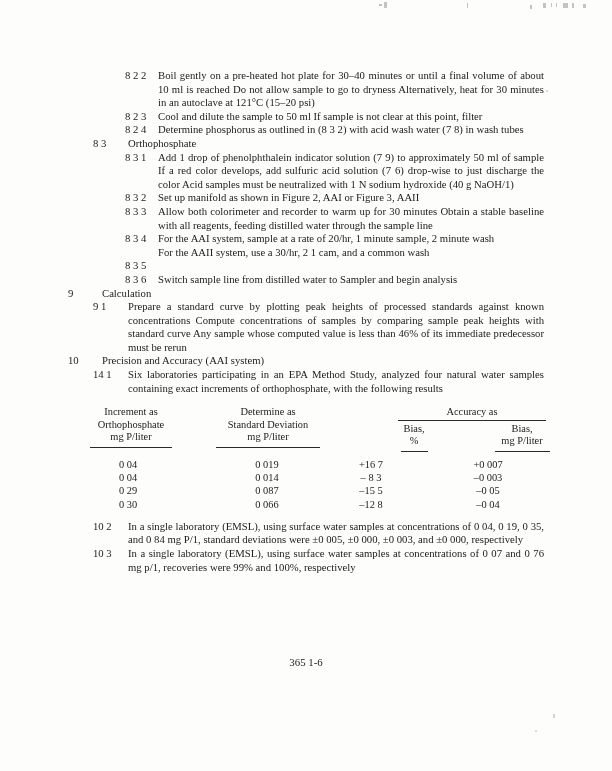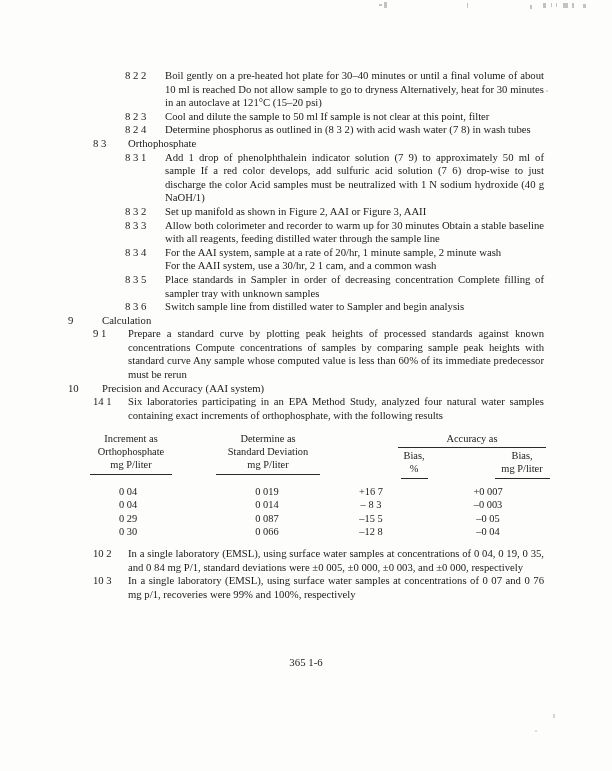--- a/index.html
+++ b/index.html
@@ -17,21 +17,21 @@
     position:absolute;
     left:68px;top:69px;width:476px;
     font-size:10.7px;line-height:13.6px;
   }
   .item{display:flex;}
   .item .num{flex:0 0 auto;white-space:pre;}
   .item .body{flex:1 1 auto;text-align:justify;white-space:pre-line;}
   .lvl1 .num{width:34px;}
   .lvl2{padding-left:25px;}
   .lvl2 .num{width:35px;}
-  .lvl3{padding-left:57px;gap:7px;}
+  .lvl3{padding-left:57px;}
   .lvl3 .num{width:33px;}
 
   
   .ptable{
     margin:11px 0 9px 22px;
     width:456px;
     font-size:10.4px;
   }
   .thead{display:flex;align-items:flex-start;gap:44px;}
   .th{text-align:center;line-height:12.6px;}
@@ -112,33 +112,32 @@
       <span class="num">8 3 3</span>
       <span class="body">Allow both colorimeter and recorder to warm up for 30 minutes Obtain a stable baseline with all reagents, feeding distilled water through the sample line</span>
     </div>
     <div class="item lvl3">
       <span class="num">8 3 4</span>
       <span class="body">For the AAI system, sample at a rate of 20/hr, 1 minute sample, 2 minute wash
 For the AAII system, use a 30/hr, 2 1 cam, and a common wash</span>
     </div>
     <div class="item lvl3">
       <span class="num">8 3 5</span>
-      <span class="body">Place standards in Sampler in order of decreasing concentration Complete filling of sampler tray with unknown samples</span>
     </div>
     <div class="item lvl3">
       <span class="num">8 3 6</span>
       <span class="body">Switch sample line from distilled water to Sampler and begin analysis</span>
     </div>
     <div class="item lvl1">
       <span class="num">9</span>
       <span class="body">Calculation</span>
     </div>
     <div class="item lvl2">
       <span class="num">9 1</span>
-      <span class="body">Prepare a standard curve by plotting peak heights of processed standards against known concentrations Compute concentrations of samples by comparing sample peak heights with standard curve Any sample whose computed value is less than 60% of its immediate predecessor must be rerun</span>
+      <span class="body">Prepare a standard curve by plotting peak heights of processed standards against known concentrations Compute concentrations of samples by comparing sample peak heights with standard curve Any sample whose computed value is less than 46% of its immediate predecessor must be rerun</span>
     </div>
     <div class="item lvl1">
       <span class="num">10</span>
       <span class="body">Precision and Accuracy (AAI system)</span>
     </div>
     <div class="item lvl2">
       <span class="num">14 1</span>
       <span class="body">Six laboratories participating in an EPA Method Study, analyzed four natural water samples containing exact increments of orthophosphate, with the following results</span>
     </div>
 

